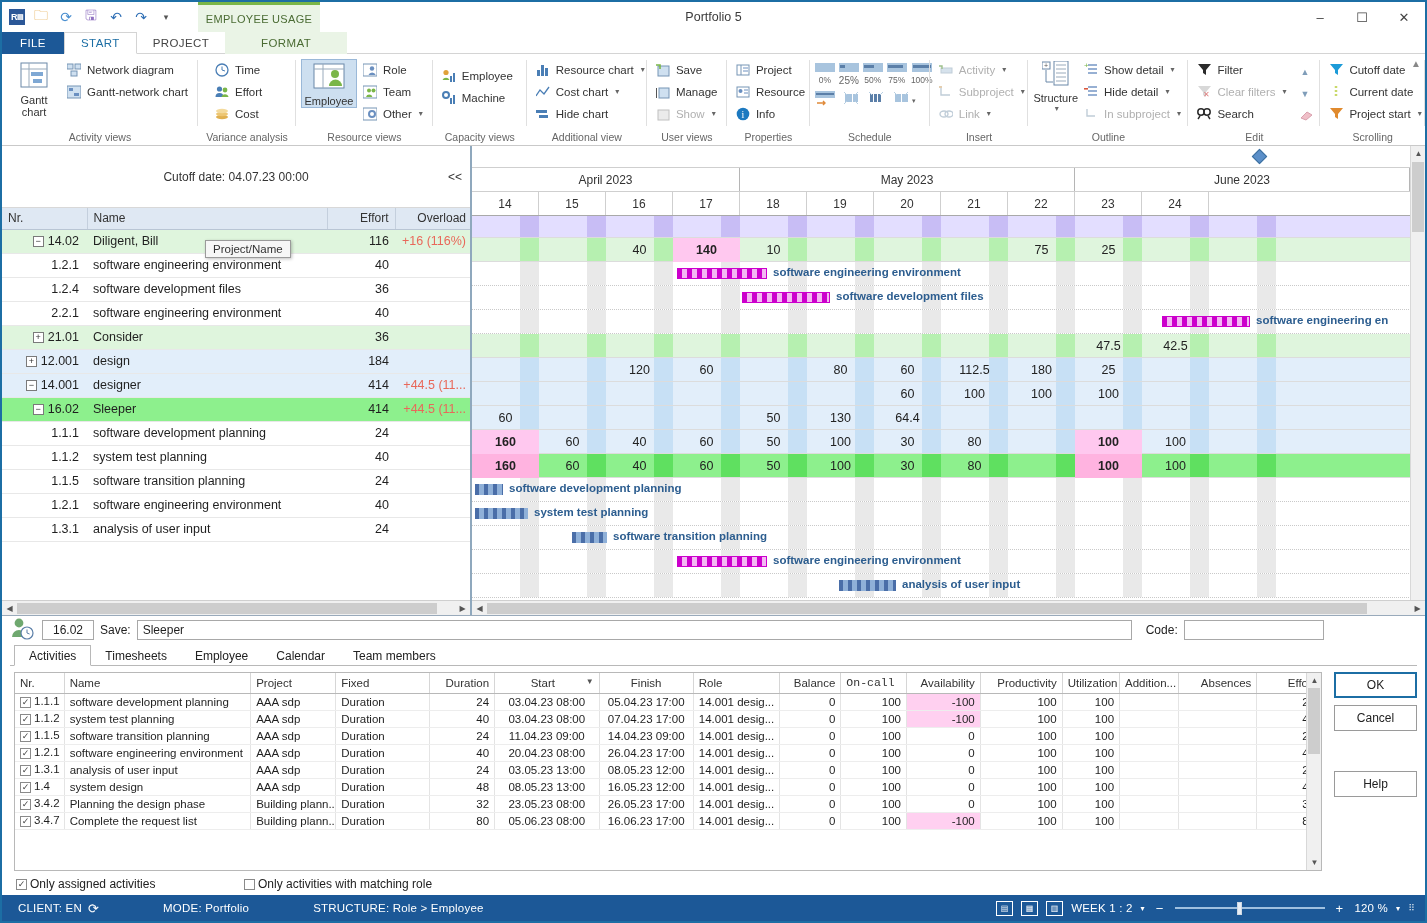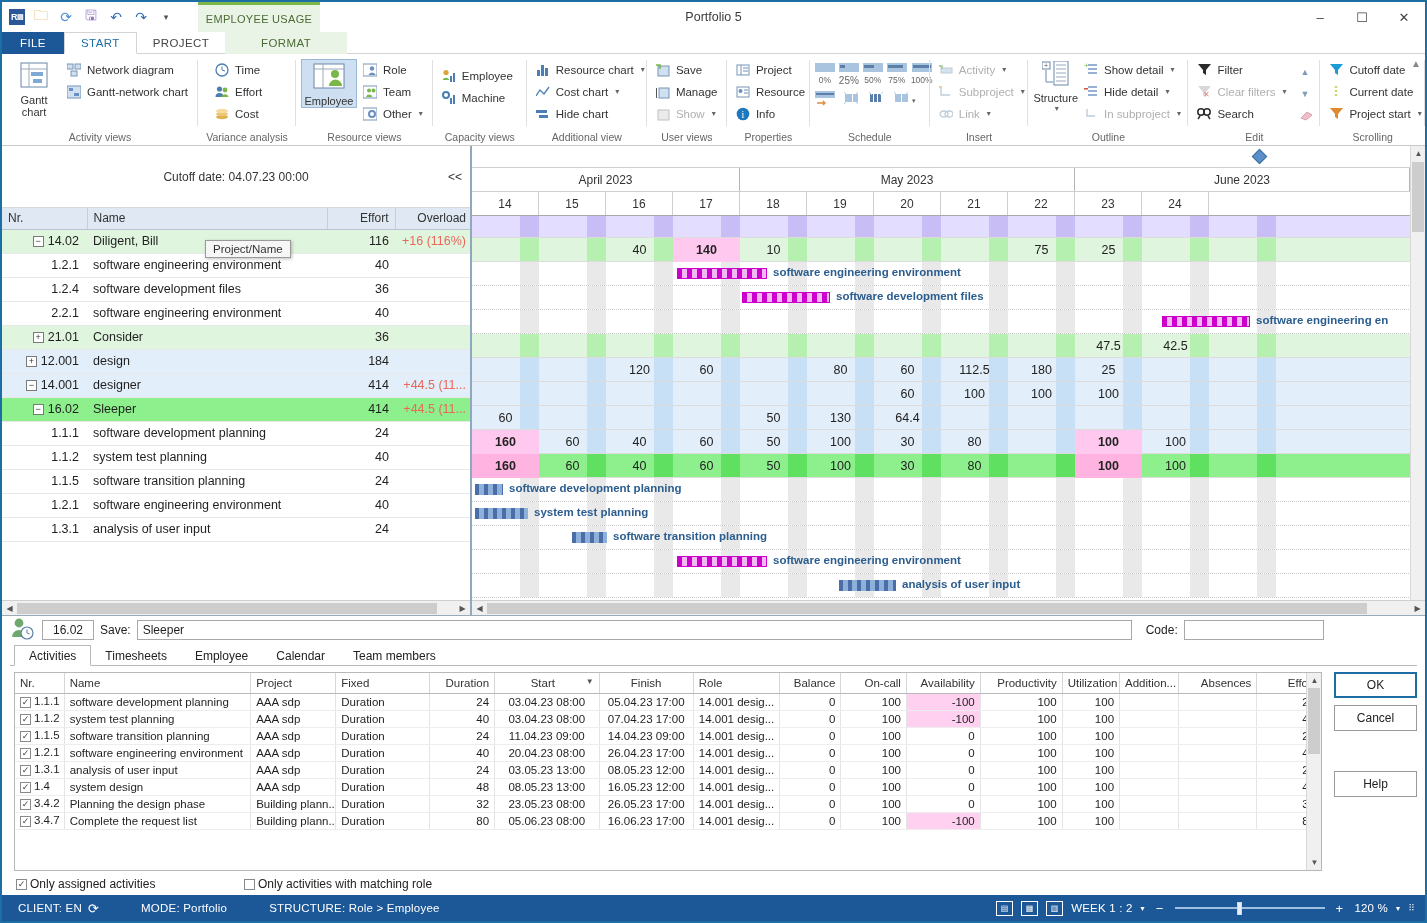--- a/index.html
+++ b/index.html
@@ -140,21 +140,21 @@
   .btncol { width:95px; flex:0 0 95px; padding-left:12px; display:flex; flex-direction:column; gap:7px;}
   .btn { height:26px; border:1px solid #9a9a9a; background:#fff; font-size:12px; color:#222;
          display:flex; align-items:center; justify-content:center; cursor:pointer;}
   .btn.primary { border:2px solid #1c6ea4; }
   .btn.spacer { visibility:hidden; border:none; }
   .filters { height:24px; display:flex; align-items:center; gap:0; padding:2px 12px 0 14px; }
   .filters .f { display:flex; align-items:center; font-size:12px; color:#222; cursor:pointer;}
 
   
   .statusbar { height:26px; flex:0 0 26px; background:#1c5897; color:#fff; display:flex; align-items:center;
-               font-size:11.5px; padding:0 6px; letter-spacing:.2px;}
+               font-size:11.5px; padding:0 6px; letter-spacing:.2px;gap:22px;}
   .sb-item { padding:0 10px; display:flex; align-items:center; gap:6px;}
   .sb-right { margin-left:auto; display:flex; align-items:center; gap:8px; padding-right:4px;}
   .sb-ic { width:17px; height:15px; border:1.5px solid #fff; display:inline-flex; align-items:center;
            justify-content:center; font-size:8px; cursor:pointer;}
   .zoomslider { width:150px; height:14px; position:relative; display:flex; align-items:center;}
   .zoomtrack { position:absolute; left:0; right:0; height:2px; background:#9fc0e0;}
   .zoomthumb { position:absolute; left:62px; width:5px; height:13px; background:#e8eef5; border:1px solid #cfd9e4;}
 </style>
 </head>
 <body>
@@ -1377,21 +1377,21 @@
                 <tr id="dthead">
                   <th style="text-align: left;">Nr.</th>
                   <th style="text-align: left;">Name</th>
                   <th style="text-align: left;">Project</th>
                   <th style="text-align: left;">Fixed</th>
                   <th style="text-align: right;">Duration</th>
                   <th style="text-align: center;">Start<span style="float: right; font-size: 8px; color: rgb(85, 85, 85);">▼</span></th>
                   <th style="text-align: center;">Finish</th>
                   <th style="text-align: left;">Role</th>
                   <th style="text-align: right;">Balance</th>
-                  <th style="text-align: right;">On-call</th>
+                  <th style="text-align: left; font-family: Liberation Mono, monospace;">On-call</th>
                   <th style="text-align: right;">Availability</th>
                   <th style="text-align: right;">Productivity</th>
                   <th style="text-align: right;">Utilization</th>
                   <th style="text-align: right;">Addition...</th>
                   <th style="text-align: right;">Absences</th>
                   <th style="text-align: right;">Effort</th>
                 </tr>
               </thead>
             <tbody id="dtbody">
                 <tr>

